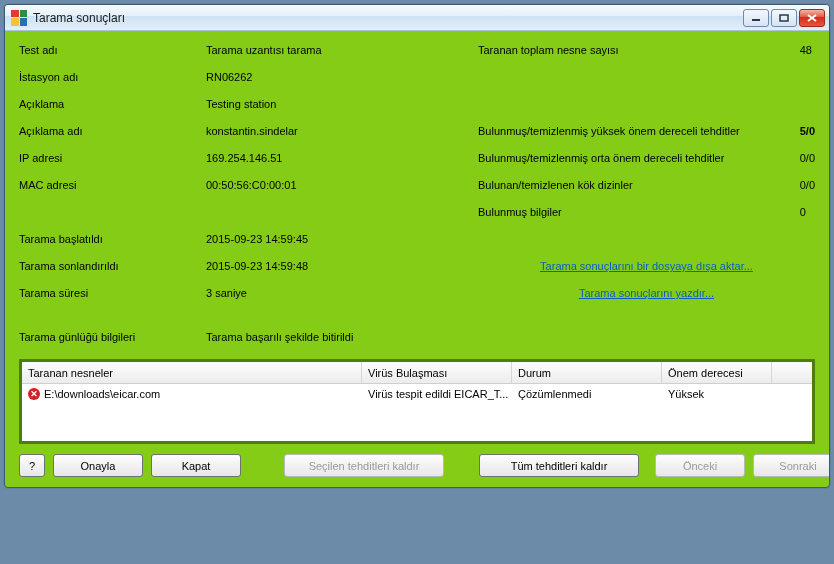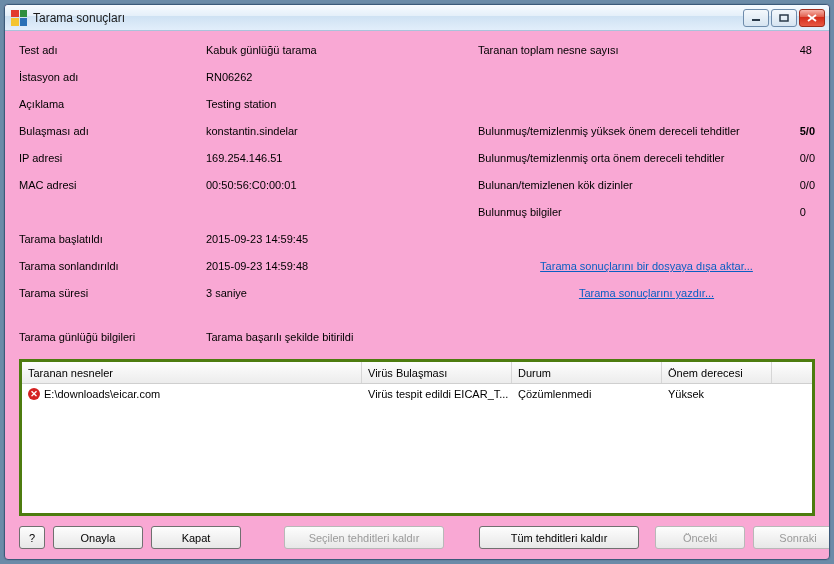--- a/index.html
+++ b/index.html
@@ -6,22 +6,22 @@
   body {
     margin: 0;
     font-family: Tahoma, "Segoe UI", Arial, sans-serif;
     font-size: 11px;
     background: #6b8ba8;
     padding: 4px;
     color: #000;
   }
   .window {
     width: 826px;
-    height: 556px;
-    background: #f9a8d4;
+    height: 484px;
+    background: #84cc16;
     border: 1px solid #3b5a7a;
     border-radius: 4px;
     display: flex;
     flex-direction: column;
     overflow: hidden;
     box-shadow: 0 0 0 1px rgba(0,0,0,0.05);
   }
   .titlebar {
     height: 26px;
     background: linear-gradient(to bottom, #f7fbff 0%, #e4eff9 45%, #cfe2f3 46%, #e2eefb 100%);
@@ -174,35 +174,35 @@
           </svg>
       </div>
     </div>
   </div>
 
   <div class="content">
 
     <div class="info-grid">
 
       <div class="lbl">Test adı</div>
-      <div class="val">Kabuk günlüğü tarama</div>
+      <div class="val">Tarama uzantısı tarama</div>
       <div class="lbl">Taranan toplam nesne sayısı</div>
       <div class="val">48</div>
 
       <div class="lbl">İstasyon adı</div>
       <div class="val">RN06262</div>
       <div></div>
         <div></div>
 
       <div class="lbl">Açıklama</div>
       <div class="val">Testing station</div>
       <div></div>
         <div></div>
 
-      <div class="lbl">Bulaşması adı</div>
+      <div class="lbl">Açıklama adı</div>
       <div class="val">konstantin.sindelar</div>
       <div class="lbl">Bulunmuş/temizlenmiş yüksek önem dereceli tehditler</div>
       <div class="val red">5/0</div>
 
       <div class="lbl">IP adresi</div>
       <div class="val">169.254.146.51</div>
       <div class="lbl">Bulunmuş/temizlenmiş orta önem dereceli tehditler</div>
       <div class="val">0/0</div>
 
       <div class="lbl">MAC adresi</div>

